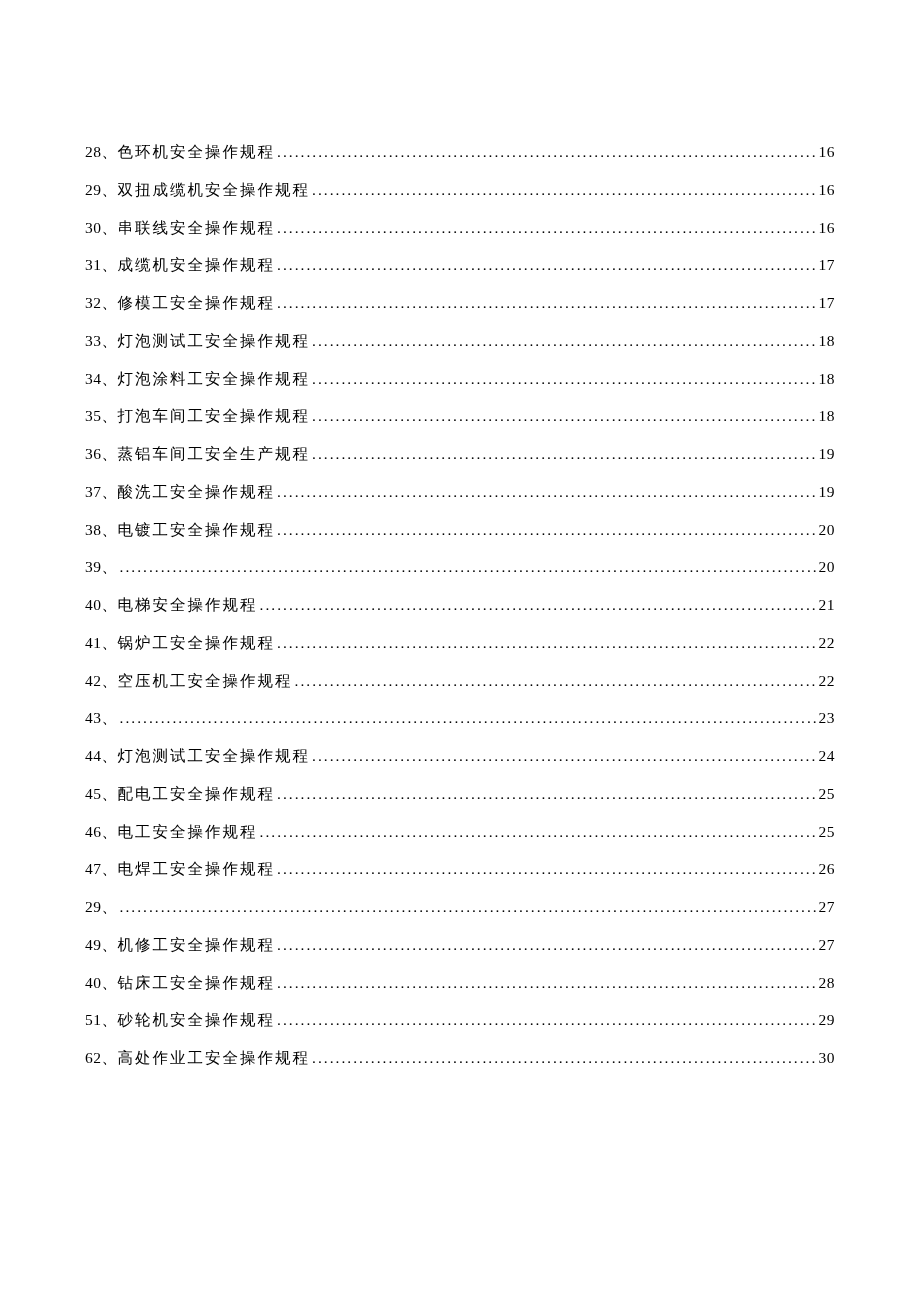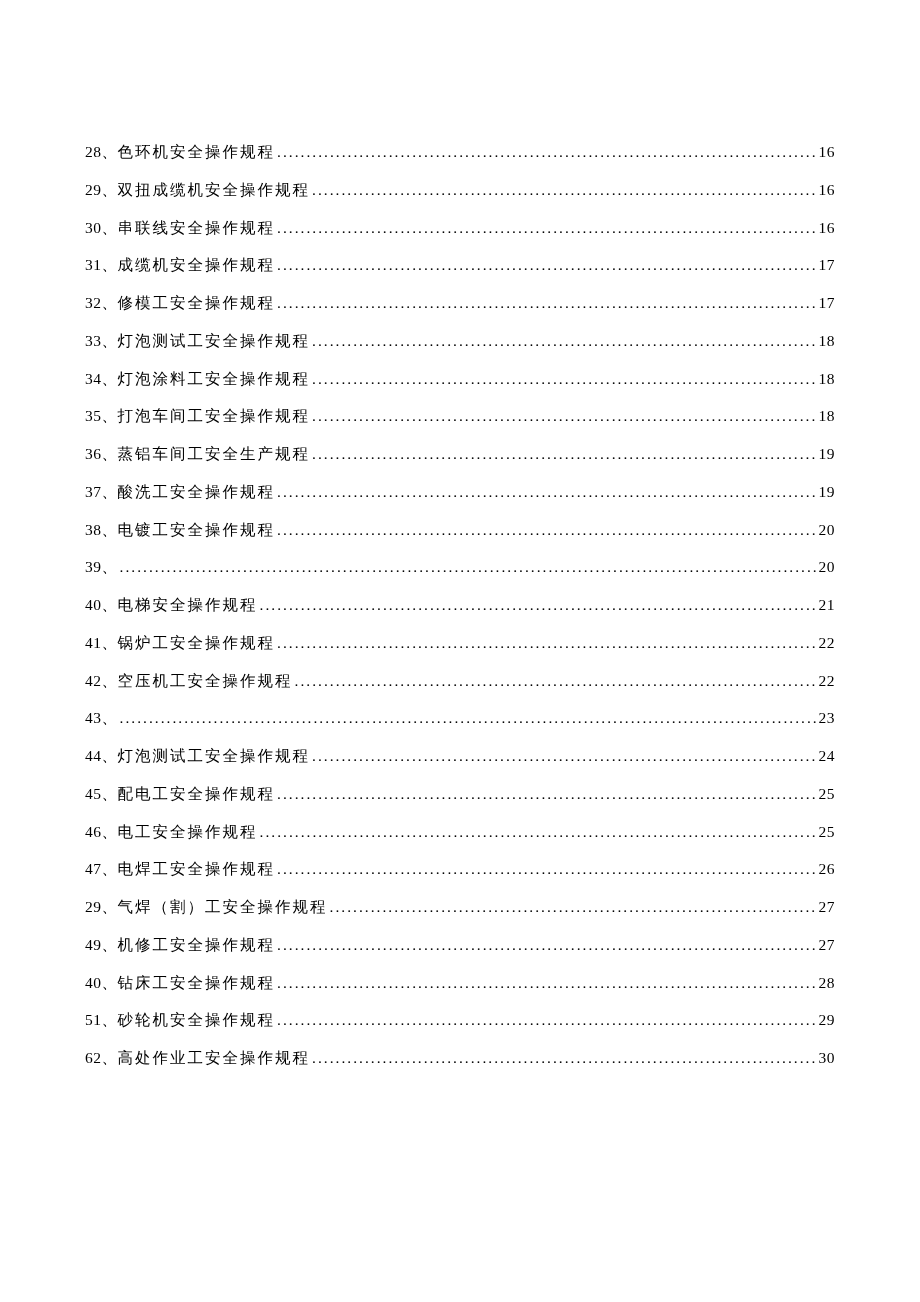--- a/index.html
+++ b/index.html
@@ -163,21 +163,20 @@
       <span class="toc-page">25</span>
     </div>
     <div class="toc-entry">
       <span class="toc-num">47、</span>
       <span class="toc-title">电焊工安全操作规程</span>
       <span class="toc-dots">........................................................................................................................................................................................................</span>
       <span class="toc-page">26</span>
     </div>
     <div class="toc-entry">
       <span class="toc-num">29、</span>
-      <span class="toc-title">气焊（割）工安全操作规程</span>
       <span class="toc-dots">........................................................................................................................................................................................................</span>
       <span class="toc-page">27</span>
     </div>
     <div class="toc-entry">
       <span class="toc-num">49、</span>
       <span class="toc-title">机修工安全操作规程</span>
       <span class="toc-dots">........................................................................................................................................................................................................</span>
       <span class="toc-page">27</span>
     </div>
     <div class="toc-entry">

